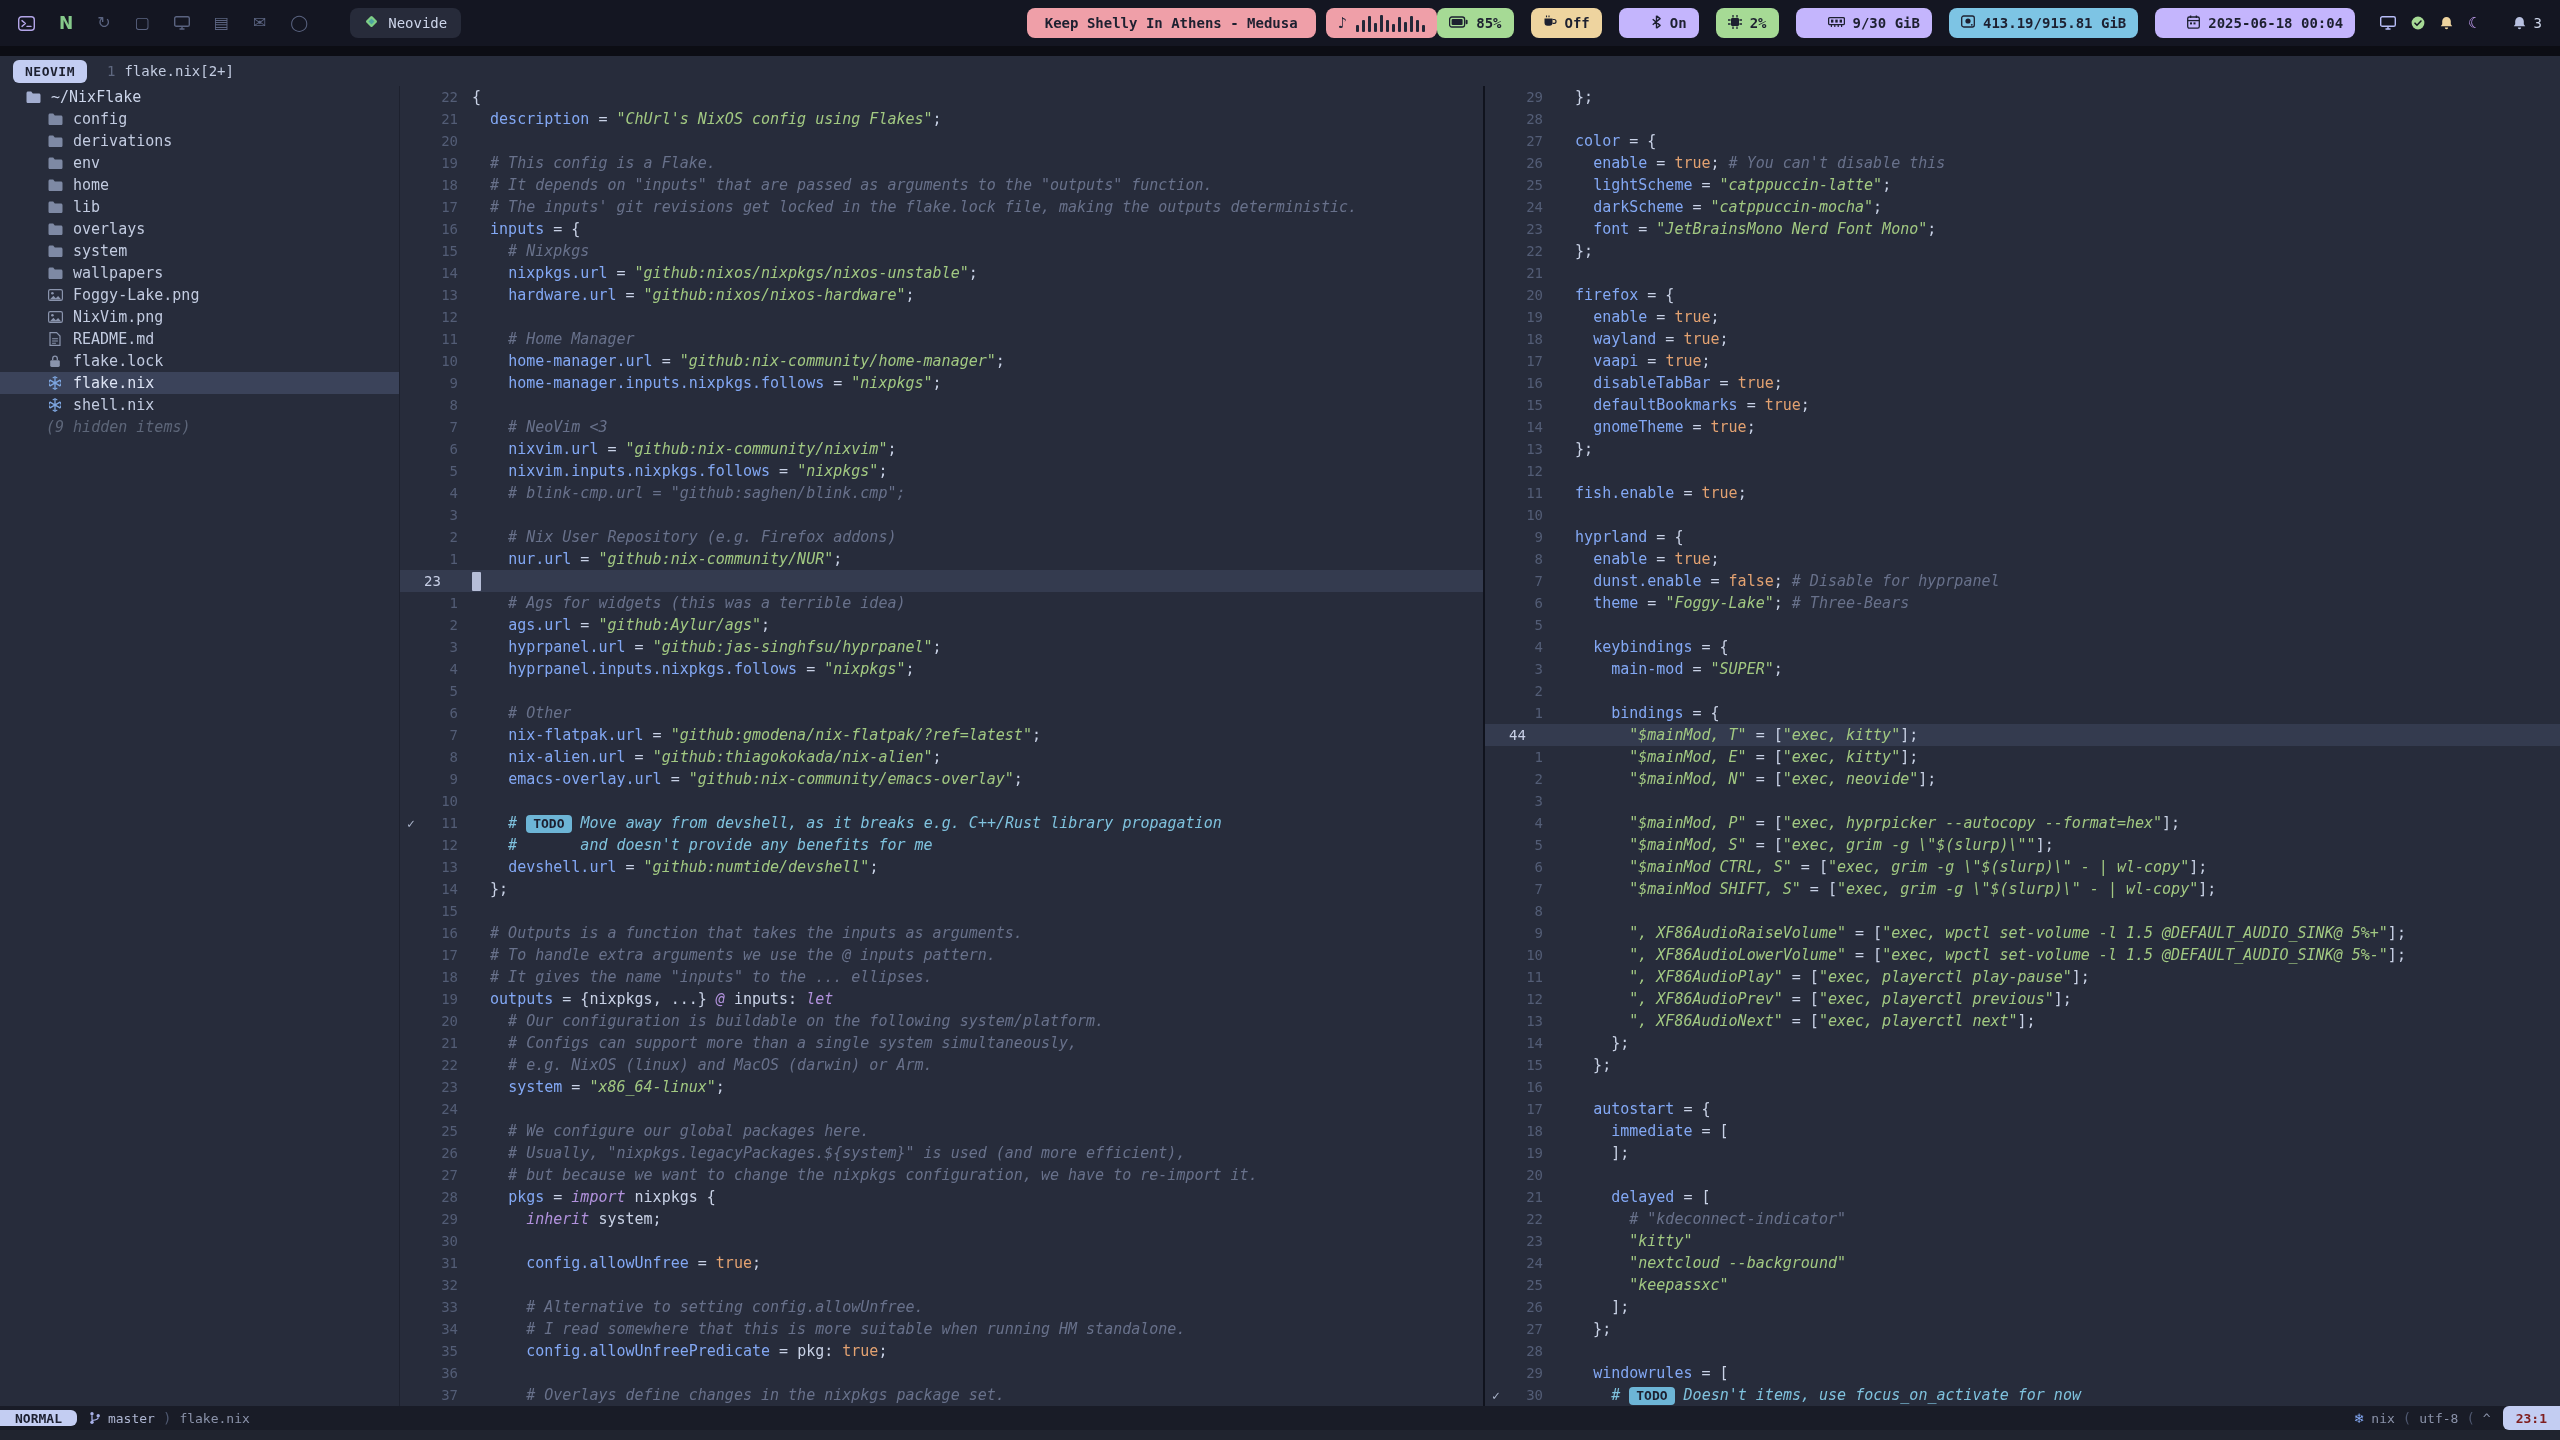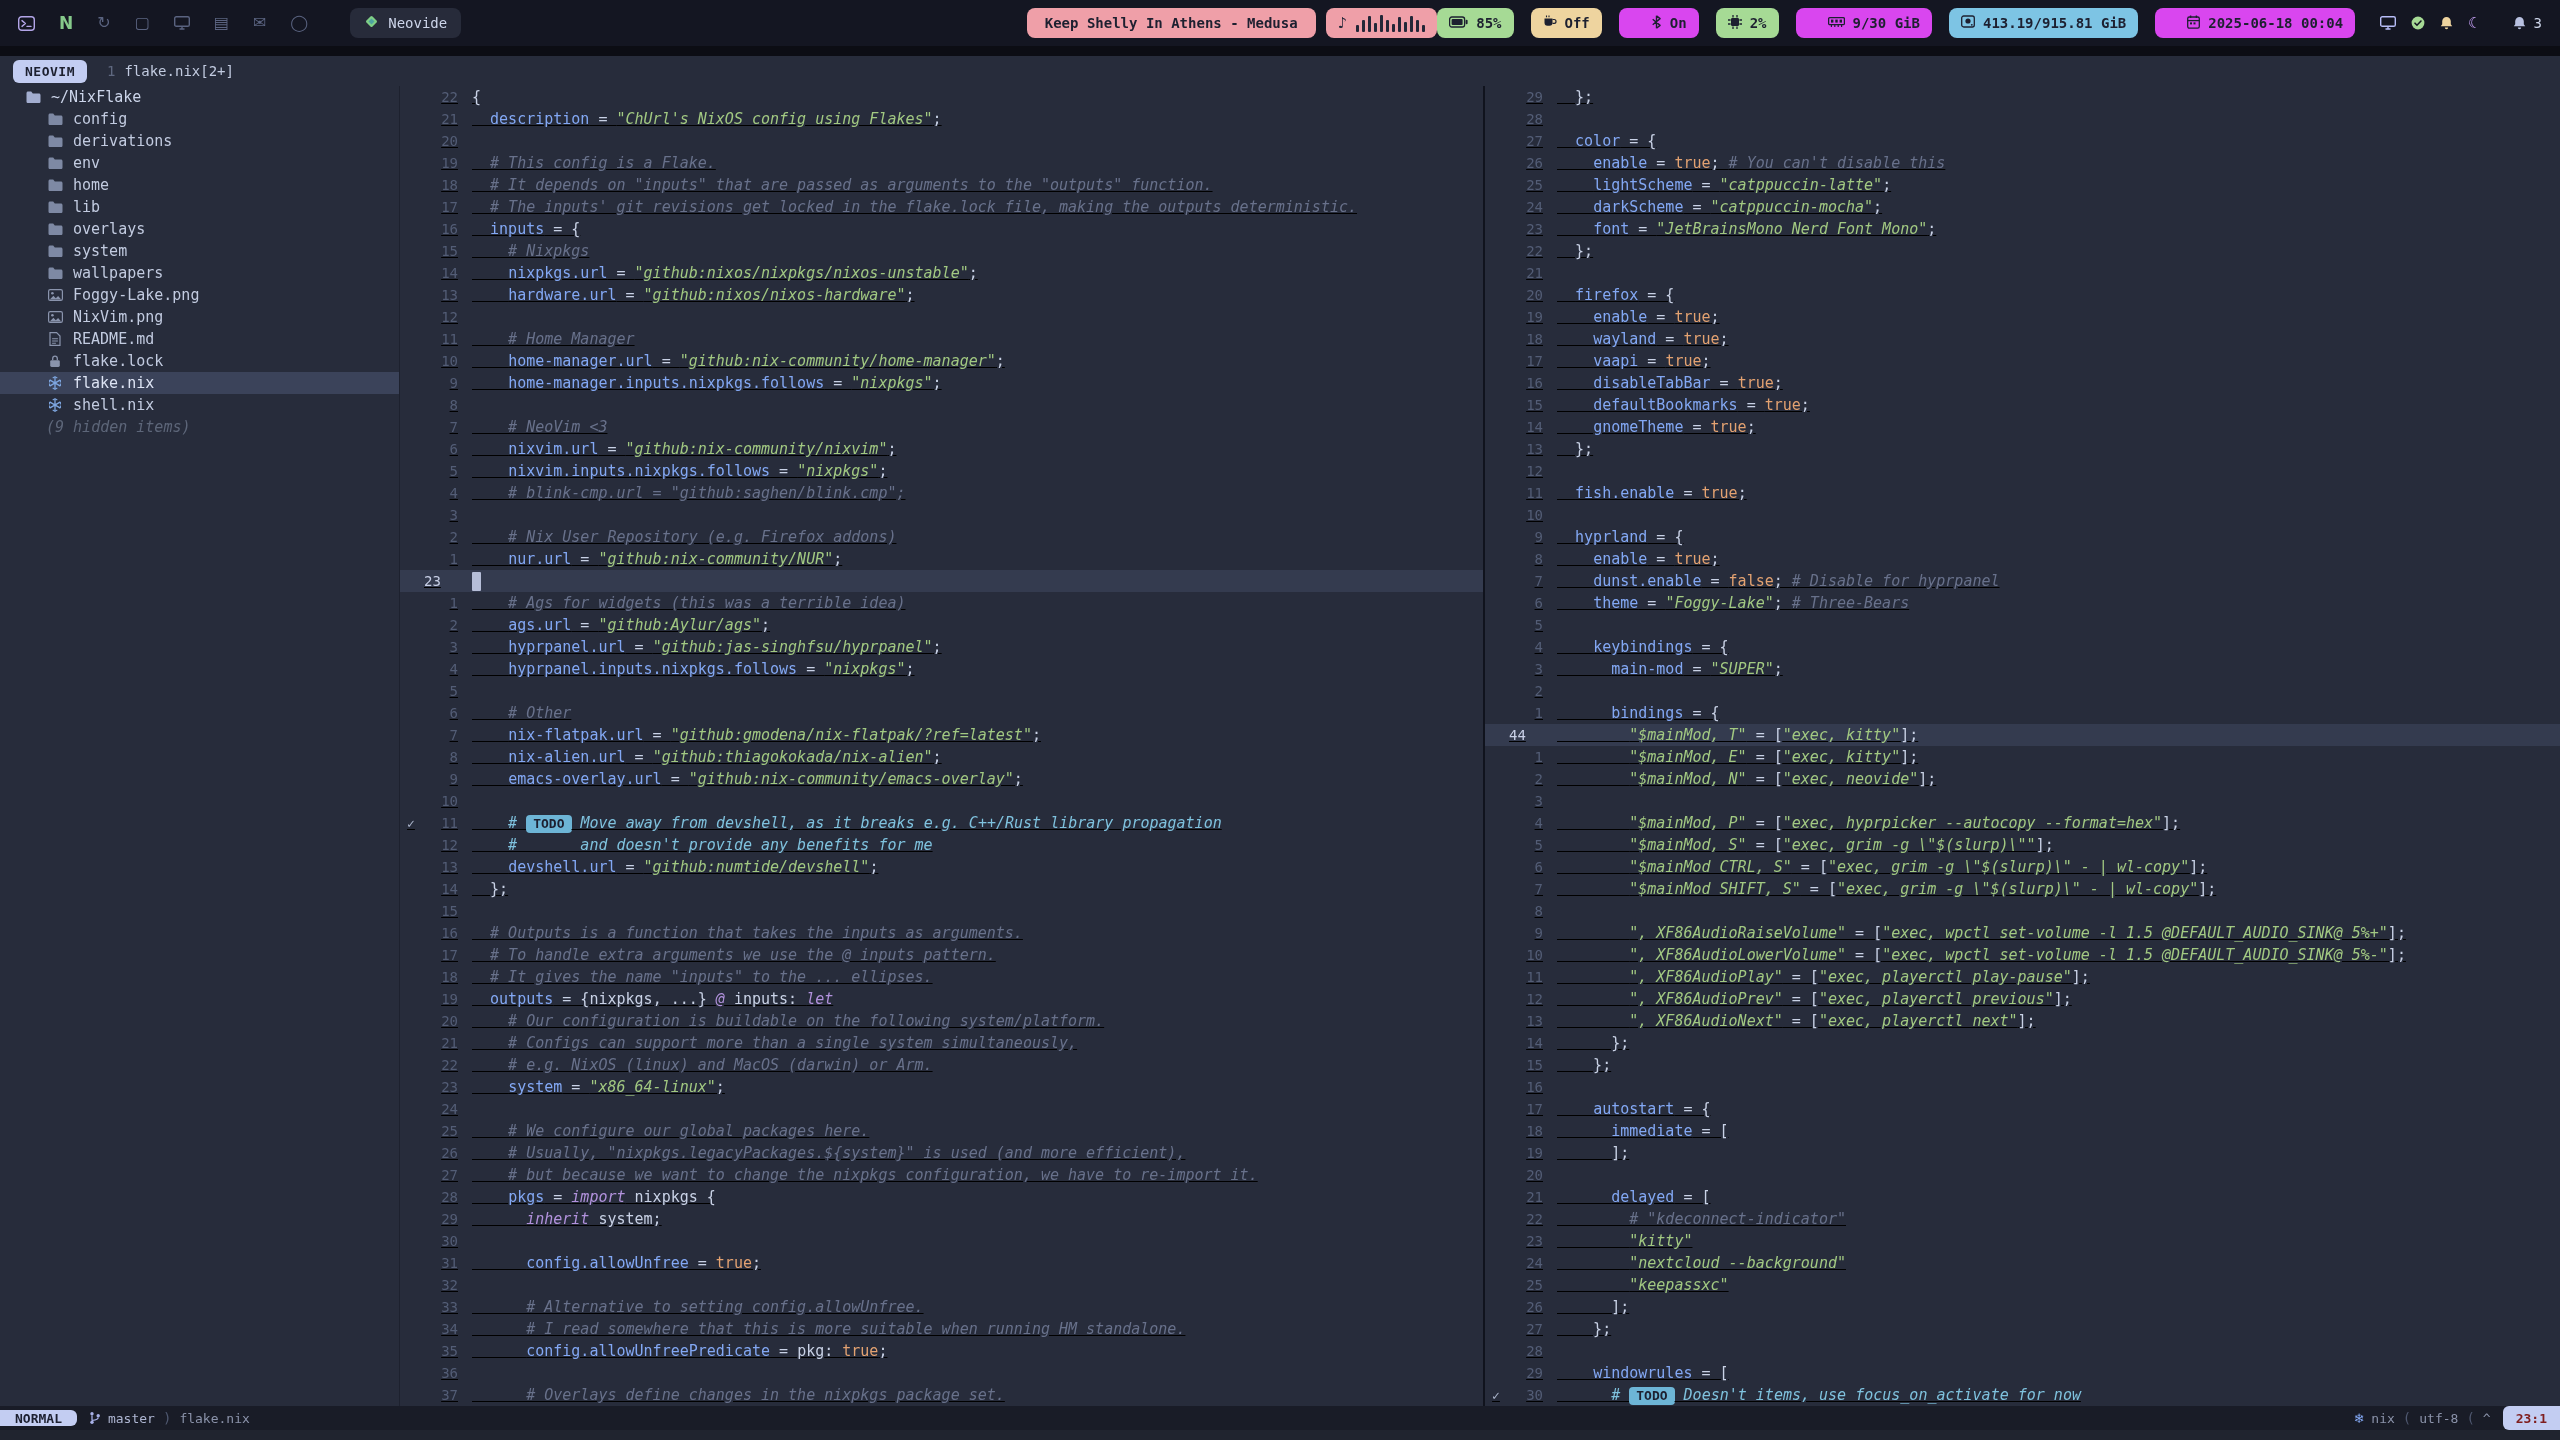--- a/index.html
+++ b/index.html
@@ -19,21 +19,21 @@
   .music-pill{background:#ef9fa8;color:#1d2030;font-weight:bold;font-size:14px;height:30px;display:flex;
               align-items:center;padding:0 18px;border-radius:8px;white-space:nowrap;}
   .eq-pill{background:#ef9fa8;height:30px;display:flex;align-items:center;gap:3px;padding:0 12px;border-radius:8px;}
   .eq-note{color:#232738;font-size:15px;margin-right:6px;font-family:"DejaVu Sans",sans-serif;}
   .eq-bar{width:3px;background:#232738;border-radius:1px;display:inline-block;}
   .tb-right{flex:1;display:flex;align-items:center;justify-content:flex-end;gap:17px;}
   .pill{height:30px;display:flex;align-items:center;gap:8px;padding:0 12px;border-radius:8px;color:#1d2030;
         font-size:14px;font-weight:bold;white-space:nowrap;}
   .p-green{background:#a6da95;}
   .p-yellow{background:#eed49f;}
-  .p-blue{background:#d946ef;padding-left:32px;}
+  .p-blue{background:#c4b5fd;padding-left:32px;}
   .p-sky{background:#7dc4e4;}
   .tray{display:flex;align-items:center;gap:15px;margin-left:8px;}
   .tray .ti{display:flex;align-items:center;font-size:15px;line-height:1;font-family:"DejaVu Sans",sans-serif;}
   .ti-display{color:#b7bdf8;}
   .ti-check{color:#a6da95;}
   .ti-bell{color:#eed49f;}
   .ti-moon{color:#c6a0f6;font-size:17px;}
   .notif{display:flex;align-items:center;gap:8px;color:#cdd5ea;font-size:14px;margin-left:14px;}
   .notif .nbell{color:#b8c0e0;display:flex;}
 
@@ -59,21 +59,21 @@
   .ticon{width:18px;display:flex;justify-content:center;align-items:center;flex:none;}
   .ticon svg{display:block;}
   .i-root{color:#a3aed0;}
   .i-folder{color:#7e89a4;}
   .i-image{color:#8a94ad;}
   .i-doc{color:#8a94ad;}
   .i-lock{color:#8a94ad;}
   .i-nix{color:#7ea6e0;}
 
   
-  .editor{overflow:hidden;font-size:15px;text-decoration:underline;}
+  .editor{overflow:hidden;font-size:15px;}
   .editor-left{width:1083px;flex:none;}
   .editor-right{flex:1;min-width:0;}
   .vsep{width:2px;background:#10131d;flex:none;}
   .eline{height:22px;display:flex;align-items:center;white-space:pre;}
   .eline.current{background:#343b4f;}
   .sign{width:22px;text-align:center;color:#a9b3c9;font-size:13px;flex:none;}
   .lnum{width:36px;text-align:right;color:#535d76;font-size:14px;flex:none;}
   .lnum.cur{text-align:left;padding-left:2px;box-sizing:border-box;color:#c7cfe6;}
   .code{padding-left:14px;white-space:pre;}
   .t-f{color:#c9d2e6;}

